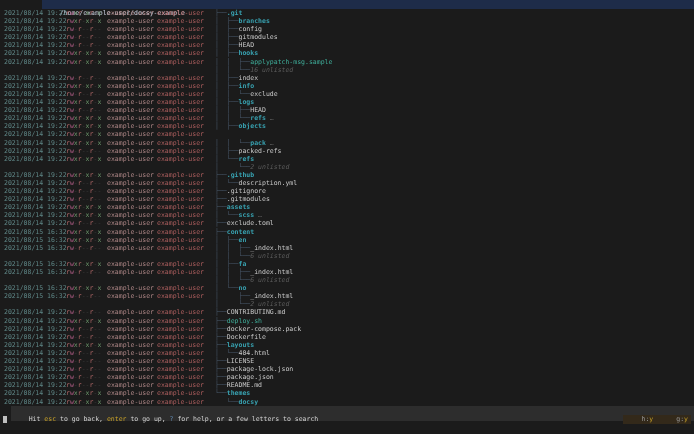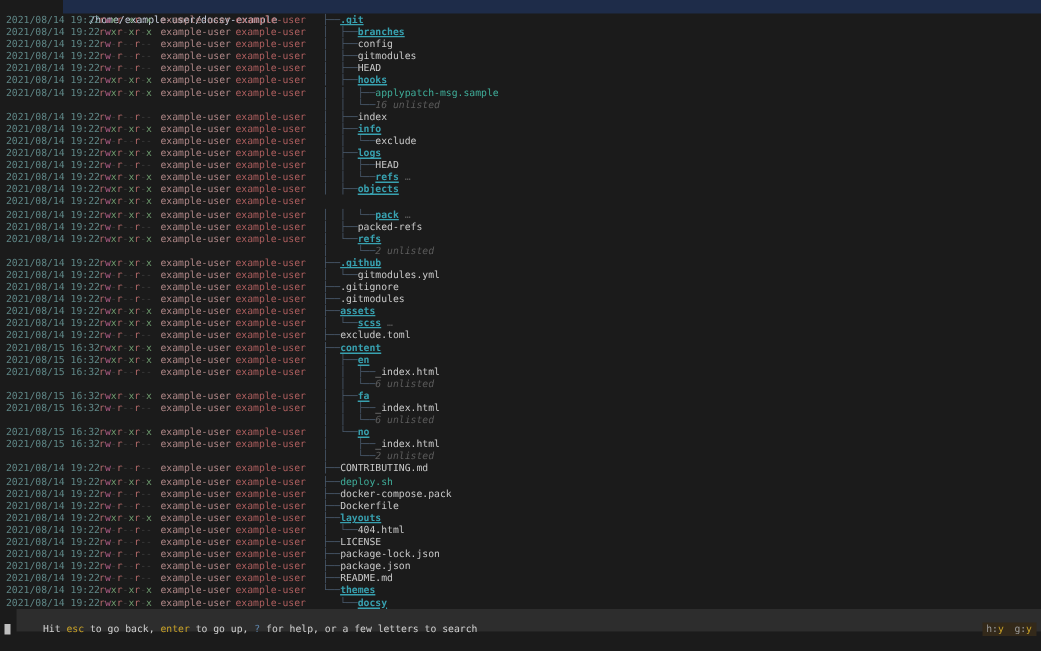--- a/index.html
+++ b/index.html
@@ -15,21 +15,21 @@
     padding-left:2px;white-space:pre;margin-left:42px;
   }
   .rows{position:absolute;top:9px;left:0;right:0;}
   .row{display:flex;height:8.1px;line-height:8.1px;white-space:pre;}
   .c-date{width:62px;padding-left:4px;color:#5f8787;flex:none;}
   .c-perm{width:41px;flex:none;}
   .c-owner{width:50px;color:#af8787;flex:none;}
   .c-group{width:58px;color:#af5f5f;flex:none;}
   .c-tree{flex:1;overflow:hidden;}
   .prefix{color:#4a5b6e;}
-  .t-dir{color:#38a1b0;font-weight:bold;text-decoration:underline;}
+  .t-dir{color:#38a1b0;font-weight:bold;}
   .t-exe{color:#3fae9a;}
   .t-file{color:#c9c9c9;}
   .t-pruning{color:#5c5c5c;font-style:italic;}
   .suffix{color:#5c5c5c;}
   .p-r{color:#b06868;}
   .p-w{color:#b05c86;}
   .p-x{color:#6d996d;}
   .p-dash{color:#3d3d3d;}
   .statusbar{
     position:absolute;left:11px;right:0;top:406px;height:15px;line-height:9px;
@@ -40,21 +40,21 @@
   .seg-help-key{color:#5f87af;}
   .inputline{
     position:absolute;left:0;right:0;top:415px;height:9px;
     display:flex;align-items:center;justify-content:space-between;
     padding:0 3px;box-sizing:border-box;
   }
   .input-left{display:flex;align-items:center;}
   .cursor{width:3.5px;height:7px;background:#bfbfbf;display:inline-block;flex:none;}
   .input-value{white-space:pre;color:#d2d2d2;}
   .flags{display:flex;gap:7px;background:#33291a;padding:0 3px;height:9px;line-height:9px;}
-  .flag{white-space:pre;}
+  .flag{white-space:pre;margin-left:16px;}
   .flag-label{color:#9a9a9a;}
   .flag-value{color:#c9a227;}
 </style>
 </head>
 <body>
 
 <div class="screen">
 
   <div class="topbar">
     <span>/home/example-user/docsy-example</span>
@@ -205,21 +205,21 @@
       <span class="c-perm"><span class="p-r">r</span><span class="p-w">w</span><span class="p-x">x</span><span class="p-r">r</span><span class="p-dash">-</span><span class="p-x">x</span><span class="p-r">r</span><span class="p-dash">-</span><span class="p-x">x</span></span>
       <span class="c-owner">example-user</span>
       <span class="c-group">example-user</span>
       <span class="c-tree"><span class="prefix">├──</span><span class="t-dir">.github</span><span class="suffix"></span></span>
     </div>
       <div class="row">
       <span class="c-date">2021/08/14 19:22</span>
       <span class="c-perm"><span class="p-r">r</span><span class="p-w">w</span><span class="p-dash">-</span><span class="p-r">r</span><span class="p-dash">-</span><span class="p-dash">-</span><span class="p-r">r</span><span class="p-dash">-</span><span class="p-dash">-</span></span>
       <span class="c-owner">example-user</span>
       <span class="c-group">example-user</span>
-      <span class="c-tree"><span class="prefix">│  └──</span><span class="t-file">gitmodules.yml</span><span class="suffix"></span></span>
+      <span class="c-tree"><span class="prefix">│  └──</span><span class="t-file">description.yml</span><span class="suffix"></span></span>
     </div>
       <div class="row">
       <span class="c-date">2021/08/14 19:22</span>
       <span class="c-perm"><span class="p-r">r</span><span class="p-w">w</span><span class="p-dash">-</span><span class="p-r">r</span><span class="p-dash">-</span><span class="p-dash">-</span><span class="p-r">r</span><span class="p-dash">-</span><span class="p-dash">-</span></span>
       <span class="c-owner">example-user</span>
       <span class="c-group">example-user</span>
       <span class="c-tree"><span class="prefix">├──</span><span class="t-file">.gitignore</span><span class="suffix"></span></span>
     </div>
       <div class="row">
       <span class="c-date">2021/08/14 19:22</span>

